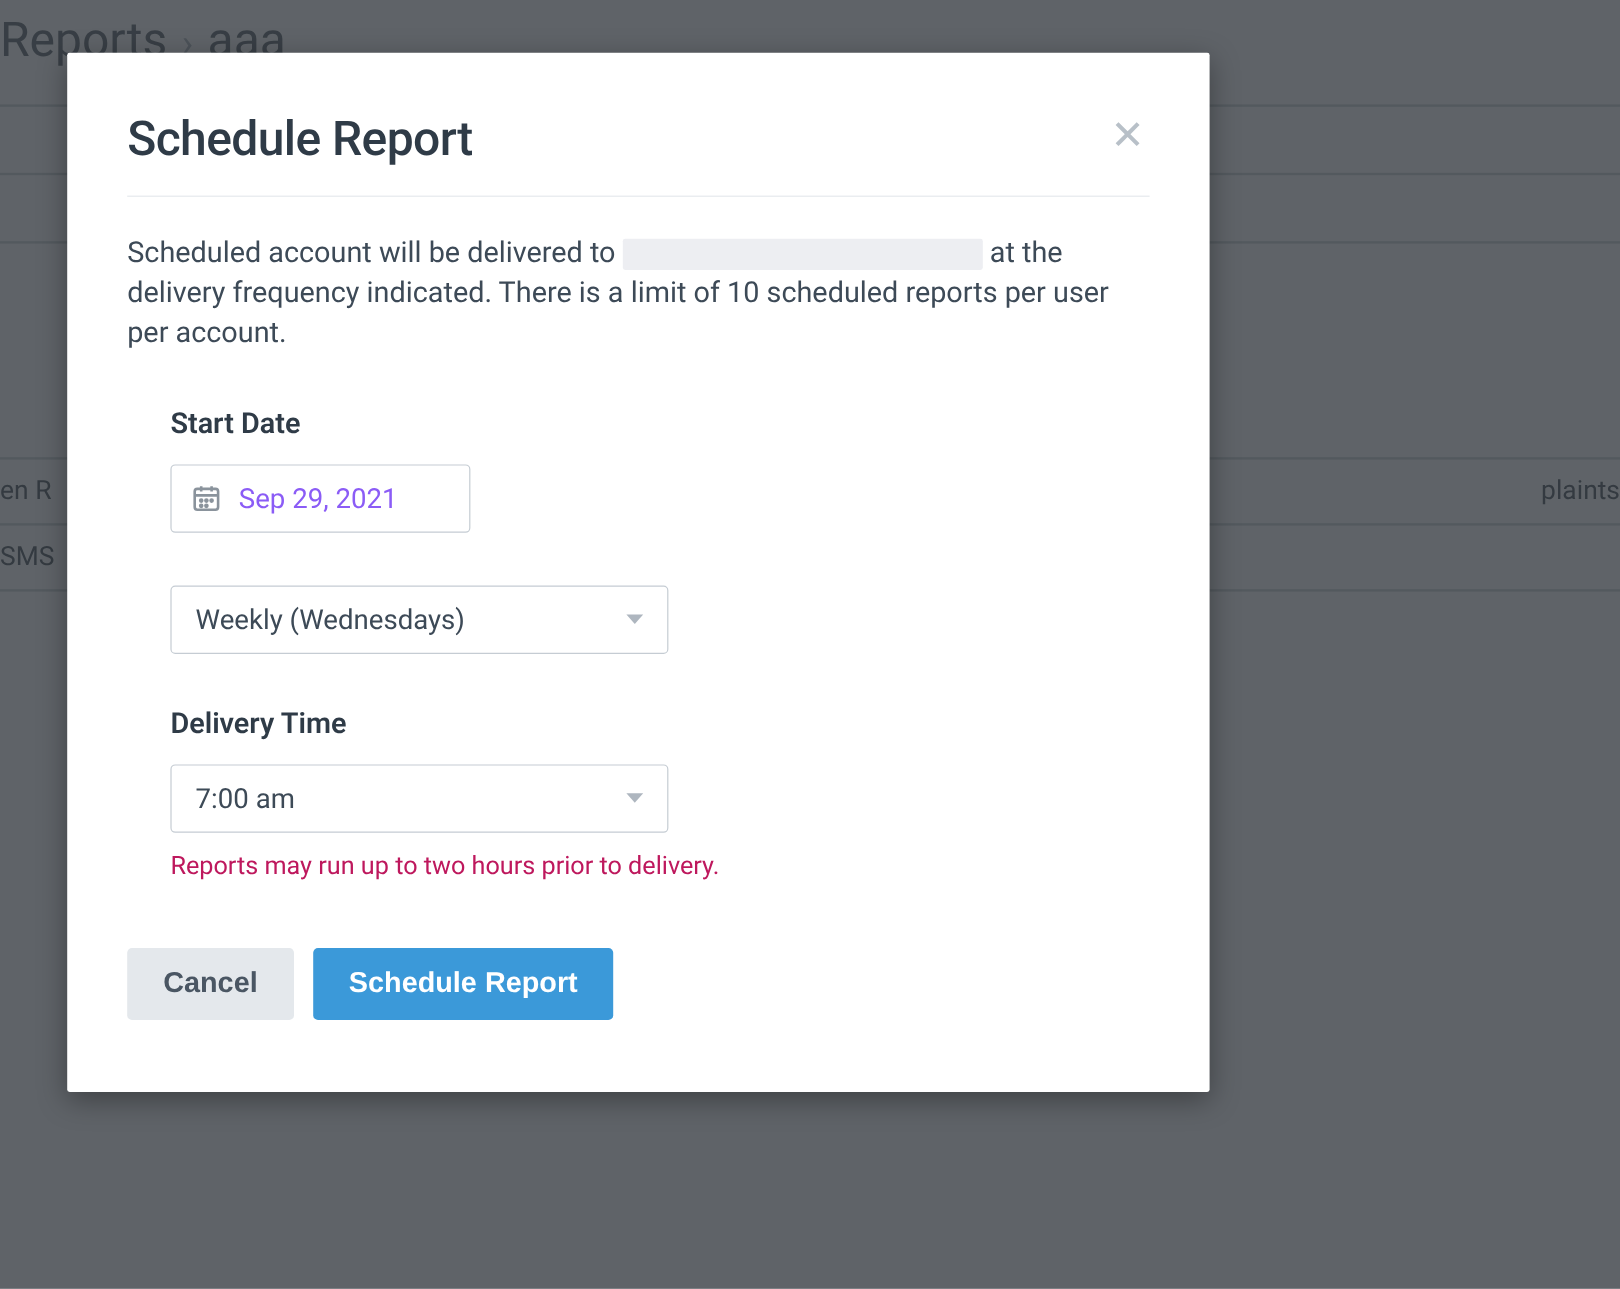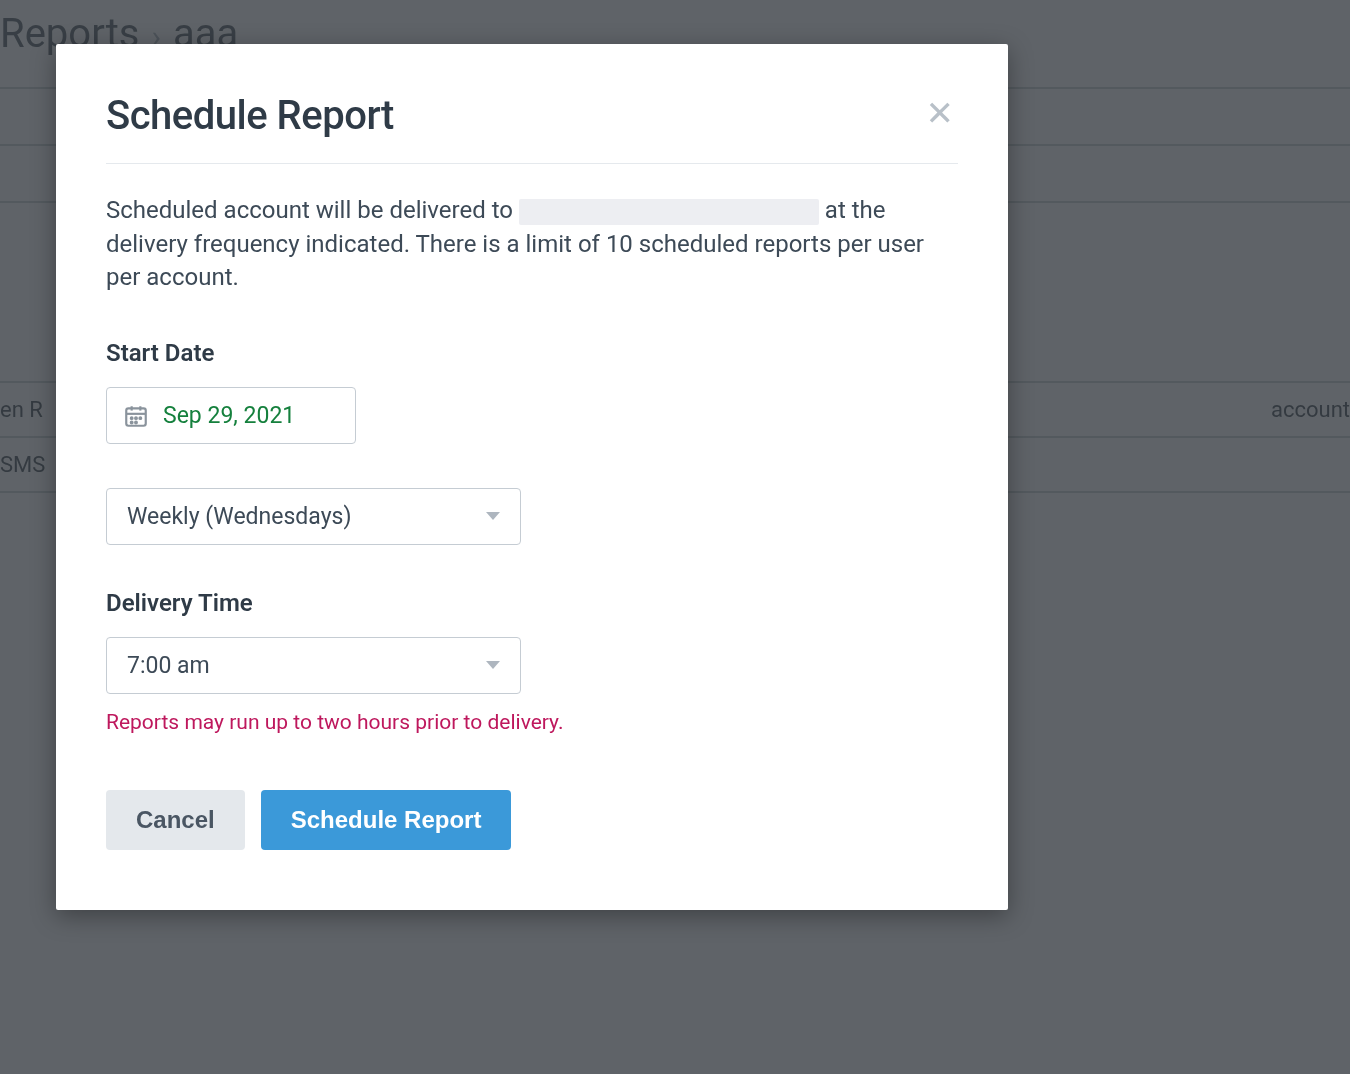--- a/index.html
+++ b/index.html
@@ -96,37 +96,37 @@
   }
   .redacted {
     display: inline-block;
     width: 300px;
     height: 26px;
     background: #edeef2;
     vertical-align: middle;
     border-radius: 2px;
   }
 
-  .field-group { margin-bottom: 44px; }
+  .field-group { margin-bottom: 44px; margin-left: 36px; }
   .field-label {
     font-size: 24px;
     font-weight: 600;
     color: #2f3b47;
     margin-bottom: 20px;
   }
 
   .date-input {
     display: inline-flex;
-    align-items: flex-end;
+    align-items: flex-start;
     gap: 14px;
     border: 1px solid #c5ccd3;
     border-radius: 4px;
     padding: 14px 20px 14px 16px;
     font-size: 23px;
-    color: #15803d;
+    color: #8b5cf6;
     cursor: pointer;
     min-width: 250px;
   }
   .cal-icon {
     width: 26px; height: 26px;
     display: inline-flex;
     align-items: center; justify-content: center;
   }
   .cal-icon svg { width: 26px; height: 26px; }
 
@@ -185,21 +185,21 @@
     <span>Reports</span>
     <span class="sep">›</span>
     <span>aaa</span>
   </div>
   <div class="bg-lines">
     <div class="bg-row"></div>
     <div class="bg-row"></div>
     <div class="bg-row tall"></div>
     <div class="bg-labels">
       <span>en R</span>
-      <span>account</span>
+      <span>plaints</span>
     </div>
     <div style="border-top:2px solid #c5ccd3;"></div>
     <div class="bg-labels" style="border-bottom:2px solid #c5ccd3;">
       <span>SMS</span>
       <span></span>
     </div>
   </div>
 </div>
 
 <div class="overlay"></div>

